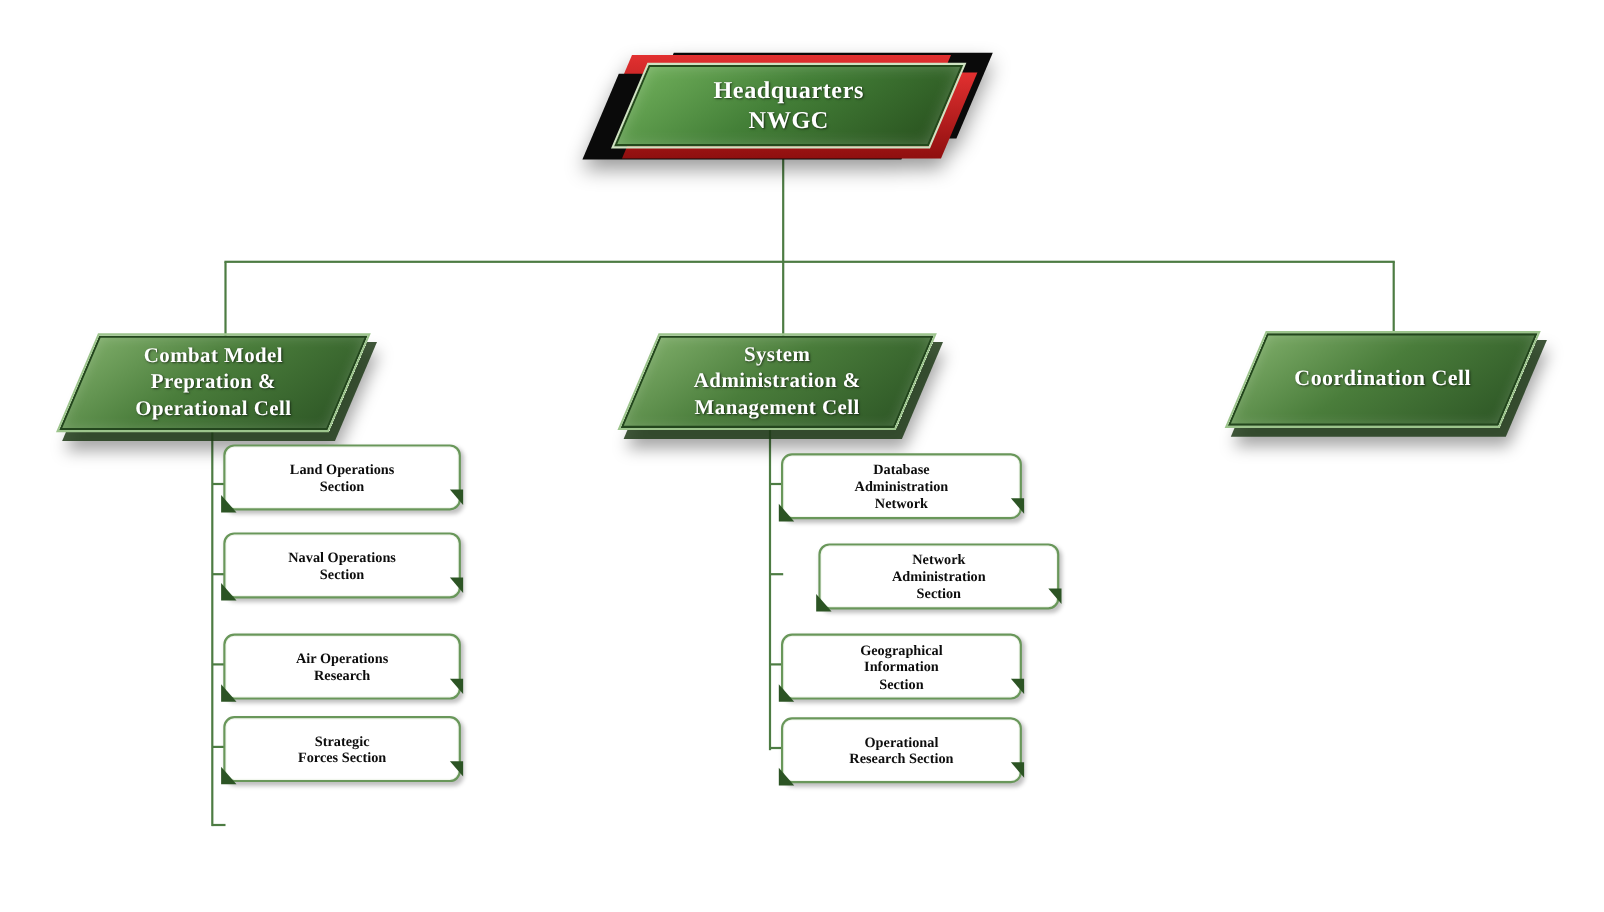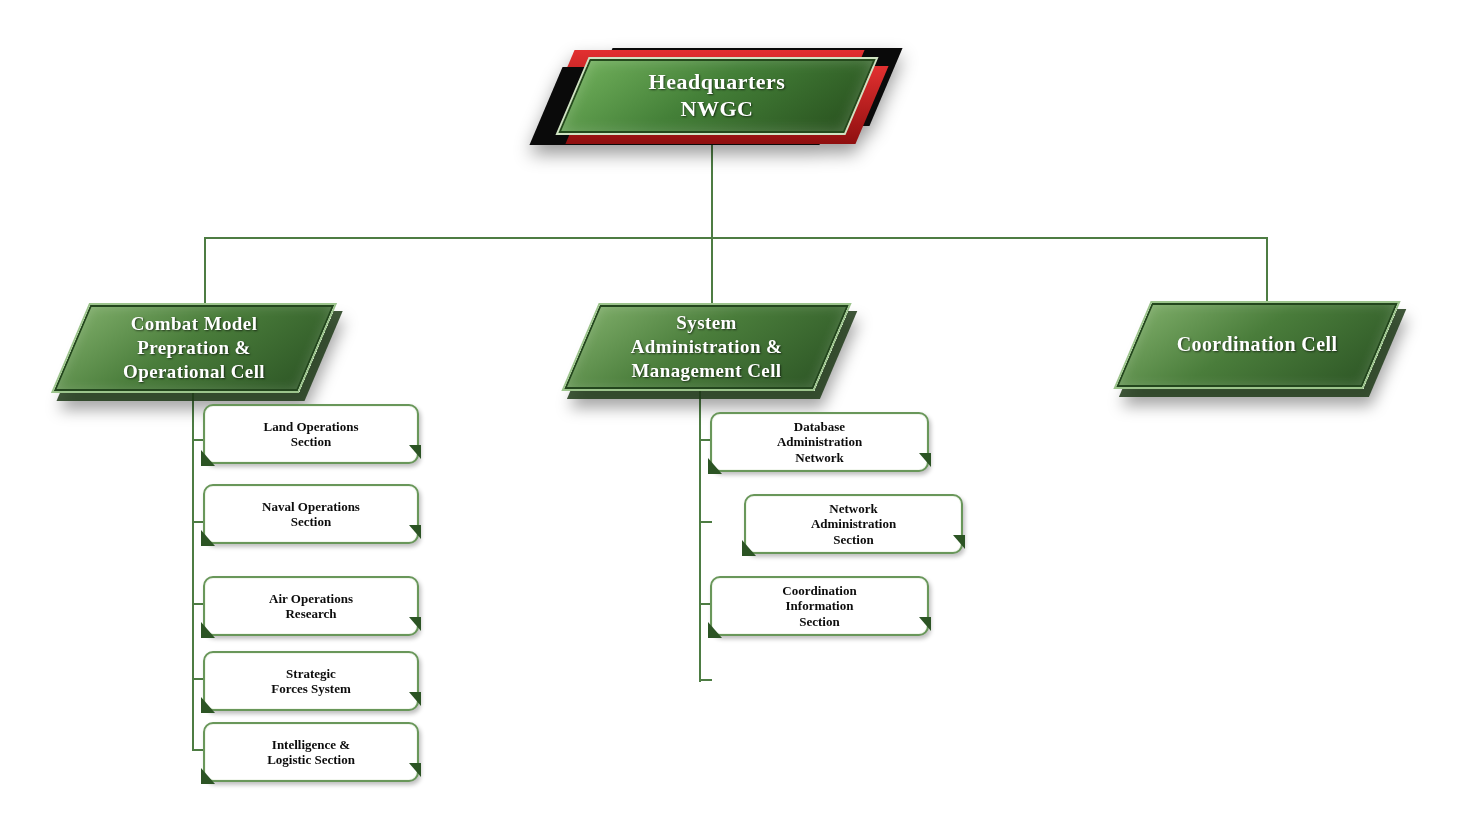--- a/index.html
+++ b/index.html
@@ -141,44 +141,44 @@
   <div class="section" style="left:203px;top:576px;width:212px">
     <div class="sec-acc-l"></div>
     <div class="sec-acc-r"></div>
     <div class="sec-label">Air Operations
 Research</div>
   </div>
   <div class="section" style="left:203px;top:651px;width:212px">
     <div class="sec-acc-l"></div>
     <div class="sec-acc-r"></div>
     <div class="sec-label">Strategic
-Forces System</div>
-  </div>
-  <div class="section" style="left:203px;top:722px;width:212px">
-    <div class="sec-acc-l"></div>
-    <div class="sec-acc-r"></div>
-    <div class="sec-label">Intelligence &amp;
-Logistic Section</div>
+Forces Section</div>
   </div>
 
   <div class="section" style="left:710px;top:412px;width:215px">
     <div class="sec-acc-l"></div>
     <div class="sec-acc-r"></div>
     <div class="sec-label">Database
 Administration
 Network</div>
   </div>
   <div class="section" style="left:744px;top:494px;width:215px">
     <div class="sec-acc-l"></div>
     <div class="sec-acc-r"></div>
     <div class="sec-label">Network
 Administration
 Section</div>
   </div>
   <div class="section" style="left:710px;top:576px;width:215px">
     <div class="sec-acc-l"></div>
     <div class="sec-acc-r"></div>
-    <div class="sec-label">Coordination
+    <div class="sec-label">Geographical
 Information
 Section</div>
+  </div>
+  <div class="section" style="left:710px;top:652px;width:215px">
+    <div class="sec-acc-l"></div>
+    <div class="sec-acc-r"></div>
+    <div class="sec-label">Operational
+Research Section</div>
   </div>
 
 </div>
 
 </body></html>

